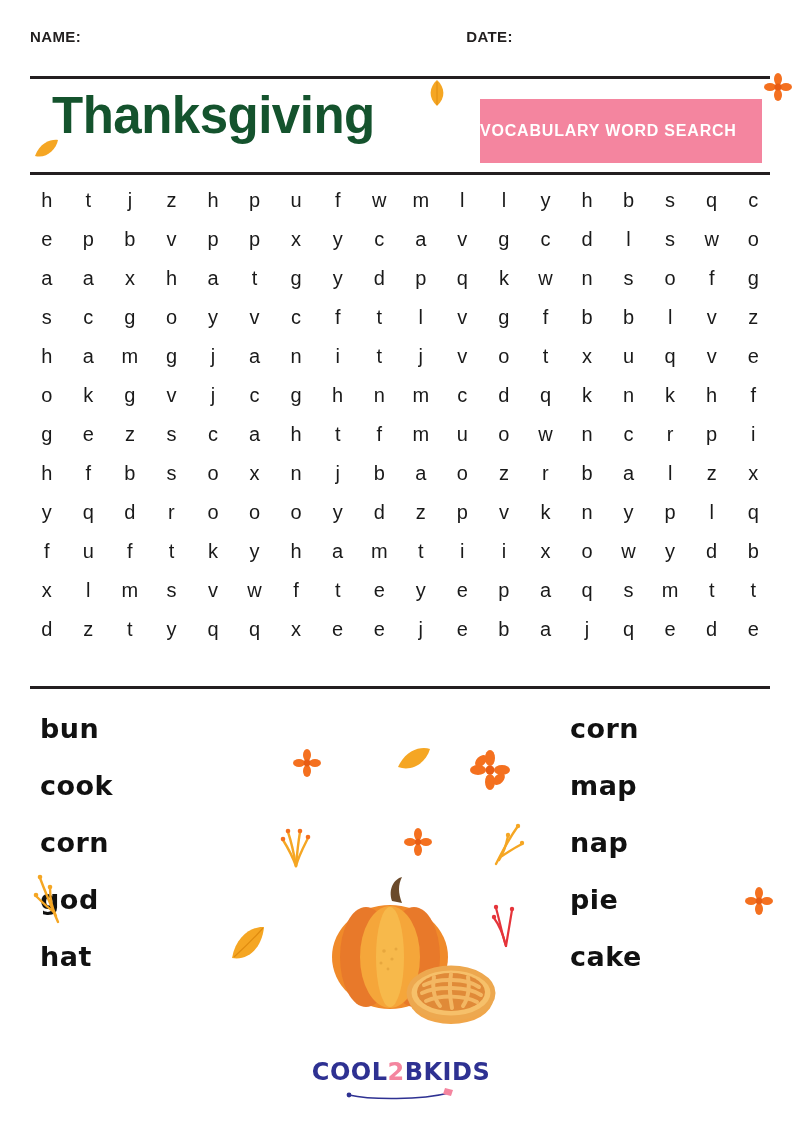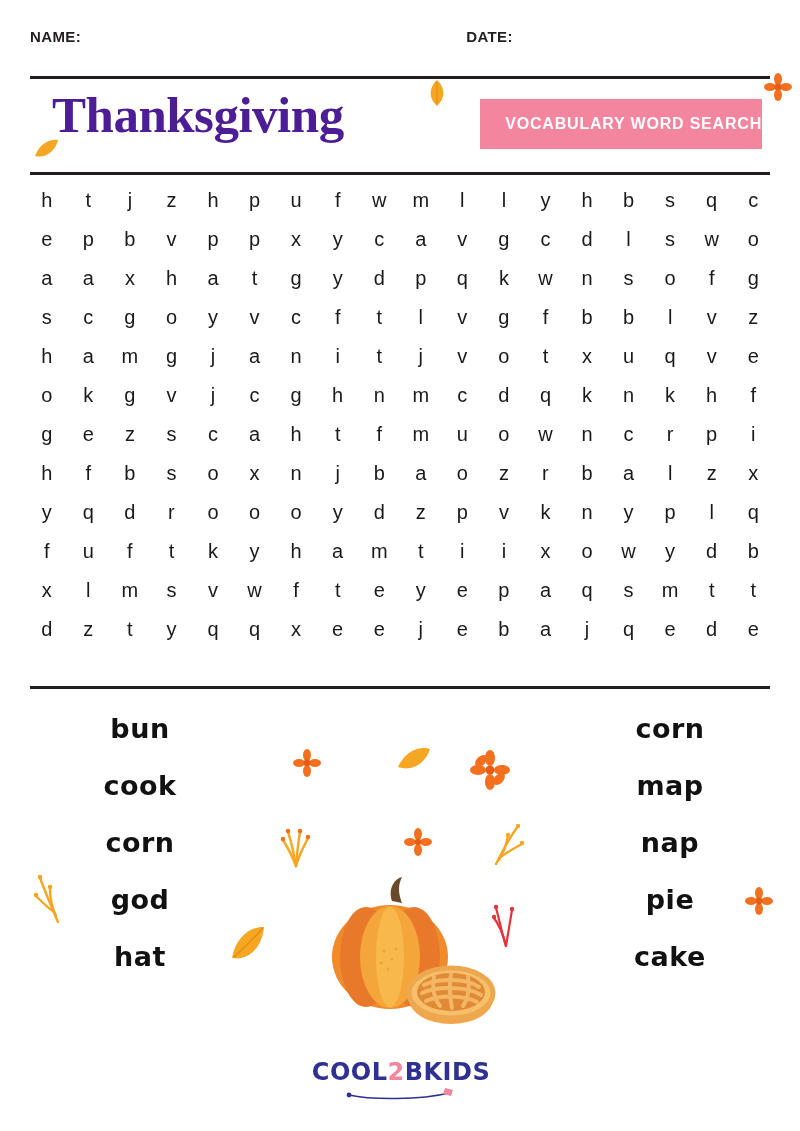--- a/index.html
+++ b/index.html
@@ -55,37 +55,37 @@
     position: absolute;
     left: 30px;
     top: 84px;
     width: 740px;
     height: 76px;
   }
   .title-main {
     position: absolute;
     left: 22px;
     top: 2px;
-    font-family: Liberation Serif, serif;
+    font-family: Liberation Sans, sans-serif;
     font-size: 51px;
     font-weight: bold;
-    color: #4c1d95;
+    color: #14532d;
     letter-spacing: -0.5px;
     white-space: nowrap;
   }
   .subtitle-box {
     position: absolute;
     left: 450px;
     top: 15px;
     width: 282px;
-    height: 50px;
+    height: 64px;
     background: #f4859f;
     display: flex;
     align-items: center;
-    justify-content: flex-end;
+    justify-content: flex-start;
   }
   .subtitle-text {
     color: #ffffff;
     font-size: 16px;
     font-weight: bold;
     letter-spacing: 0.8px;
     font-family: "Liberation Sans", sans-serif;
   }
 
   .rule-mid {
@@ -125,21 +125,20 @@
     background: #231f20;
   }
 
   
   .wordlist {
     position: absolute;
     top: 700px;
     width: 200px;
     display: flex;
     flex-direction: column;
-    align-items: center;
   }
   .wordlist.left { left: 40px; }
   .wordlist.right { left: 570px; }
   .word {
     font-family: "DejaVu Sans", sans-serif;
     font-size: 27px;
     font-weight: bold;
     color: #111111;
     line-height: 57px;
     letter-spacing: 0.5px;

